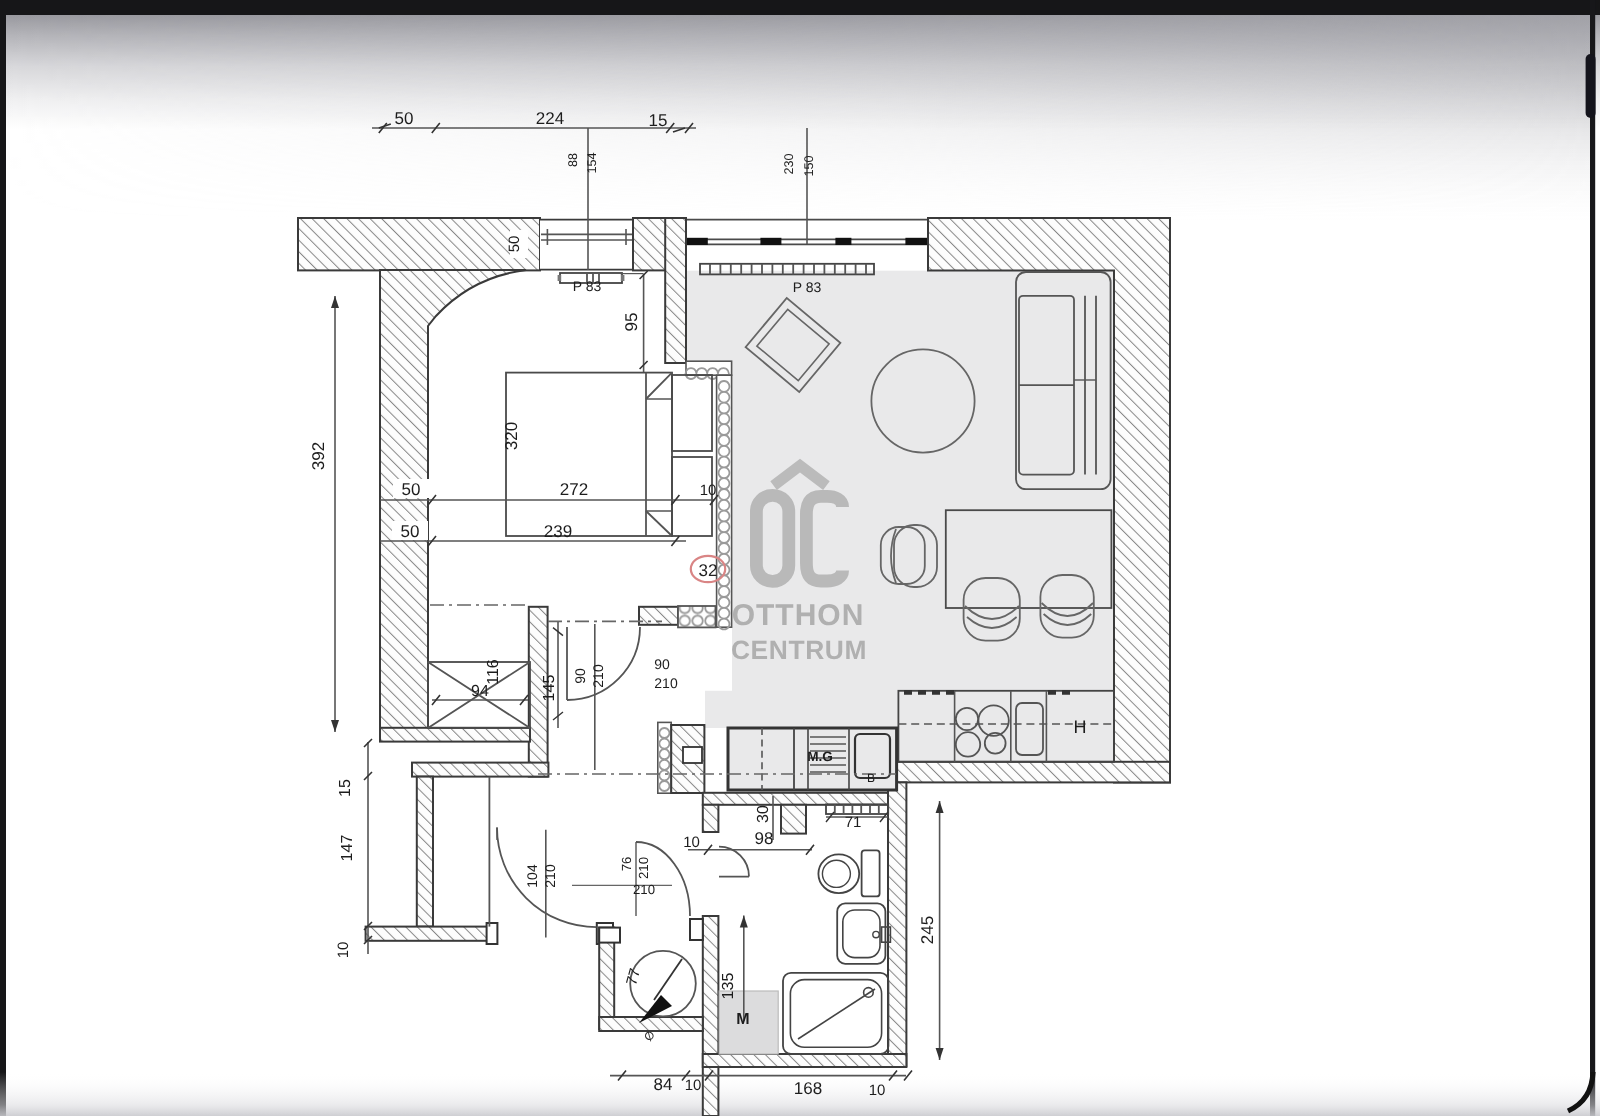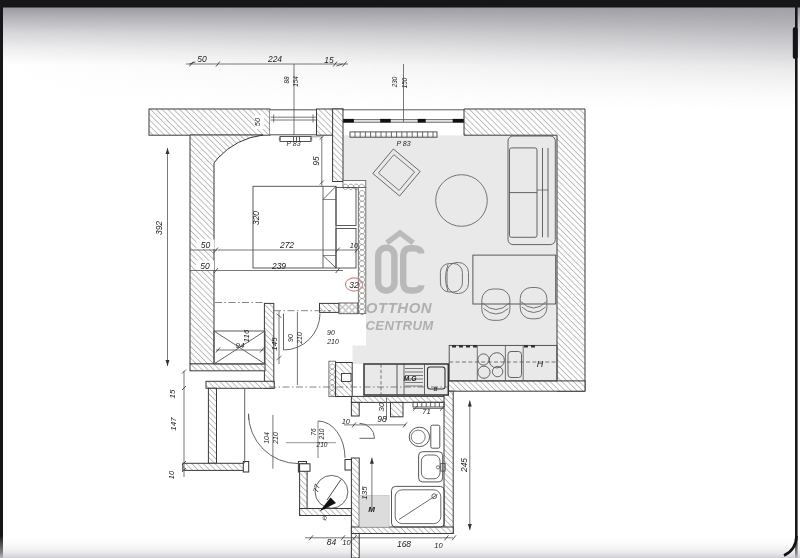--- a/index.html
+++ b/index.html
@@ -1,17 +1,17 @@
 <!DOCTYPE html>
 <html><head>
 <meta charset="utf-8">
 <style>
 html,body{margin:0;padding:0;background:#fff;}
 #page{position:relative;width:800px;height:558px;overflow:hidden;background:#fff;
-  font-family:"Liberation Sans", sans-serif;font-style:italic;}
+  font-family:"Liberation Sans", sans-serif;}
 svg{display:block;}
 </style>
 </head>
 <body>
 <div id="page">
 <svg width="800" height="558" viewBox="0 0 800 558">
 <defs>
   <pattern id="hatch" width="4.1" height="4.1" patternUnits="userSpaceOnUse" patternTransform="rotate(-45)">
     <rect width="4.1" height="4.1" fill="#fdfdfd"></rect>
     <line x1="0" y1="0" x2="0" y2="4.1" stroke="#878787" stroke-width="1"></line>

